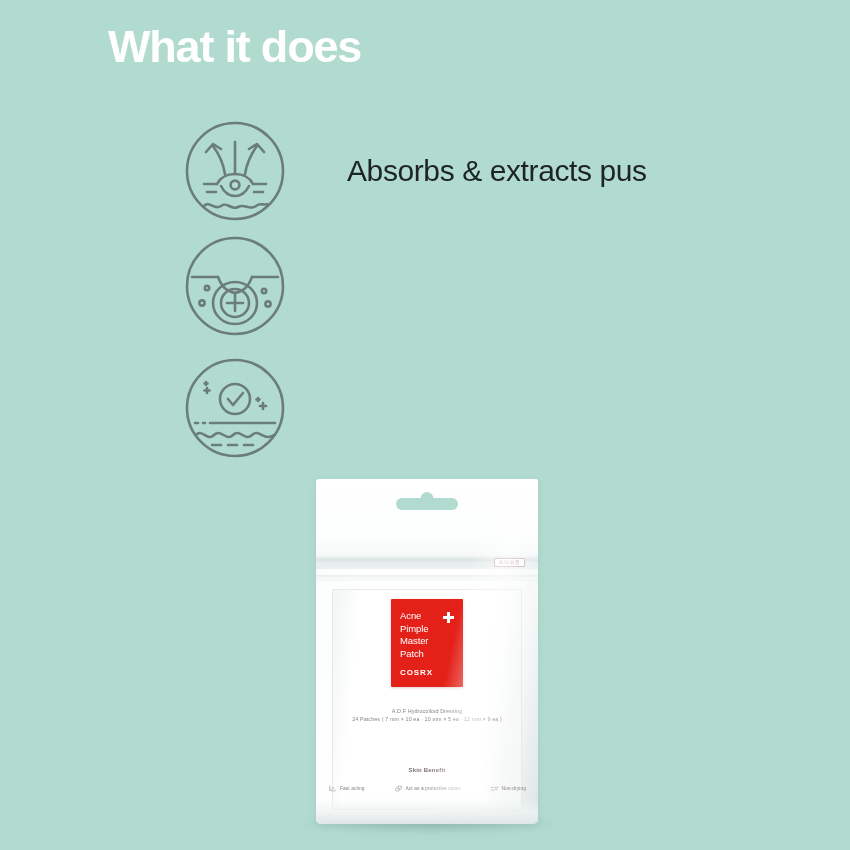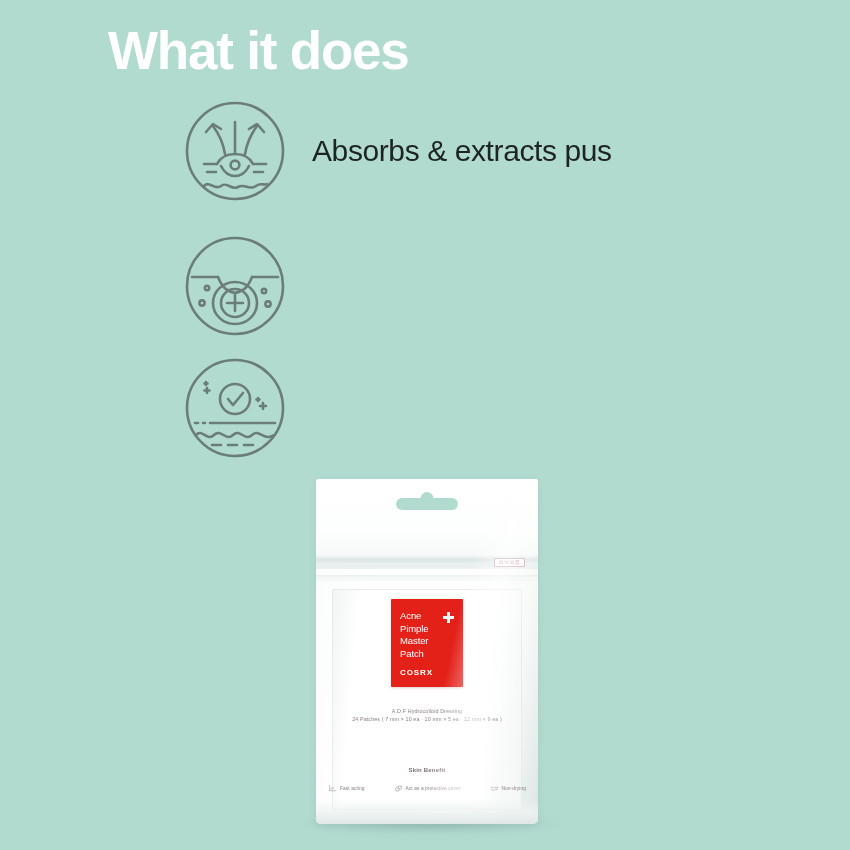--- a/index.html
+++ b/index.html
@@ -19,36 +19,36 @@
     height: 850px;
     background: #b2dbd0;
     overflow: hidden;
   }
 
   
   #page-title {
     position: absolute;
     left: 108px;
     top: 22px;
-    font-size: 53px;
+    font-size: 45px;
     font-weight: bold;
     color: #ffffff;
     letter-spacing: -1.2px;
     line-height: 1.1;
     white-space: nowrap;
   }
 
   
   .benefit-row {
     position: absolute;
     left: 180px;
     display: flex;
     align-items: center;
   }
-  #benefit-row-0 { top: 96px; }
+  #benefit-row-0 { top: 116px; gap: 35px; }
   #benefit-row-1 { top: 231px; }
   #benefit-row-2 { top: 353px; }
 
   .benefit-icon {
     width: 110px;
     height: 110px;
     flex: 0 0 110px;
   }
   .benefit-label {
     margin-left: 22px;

